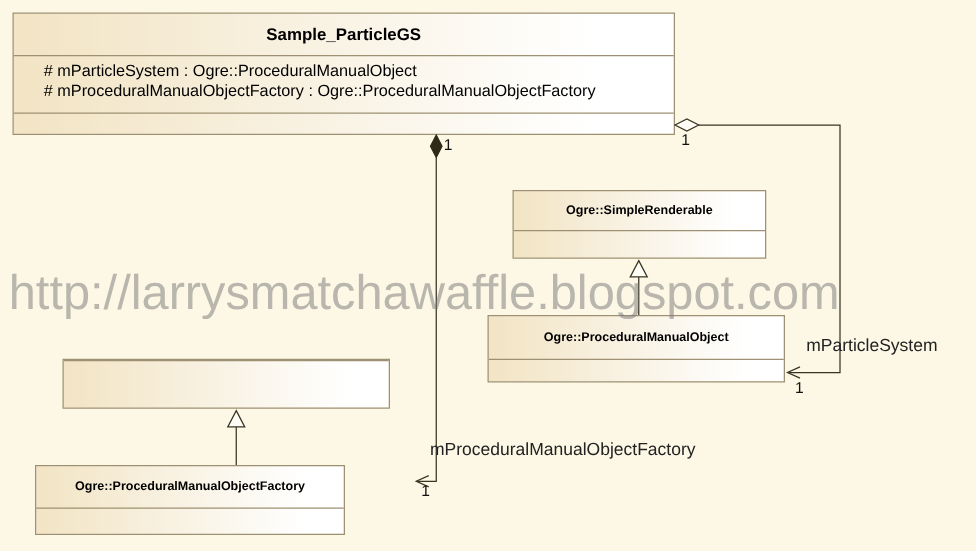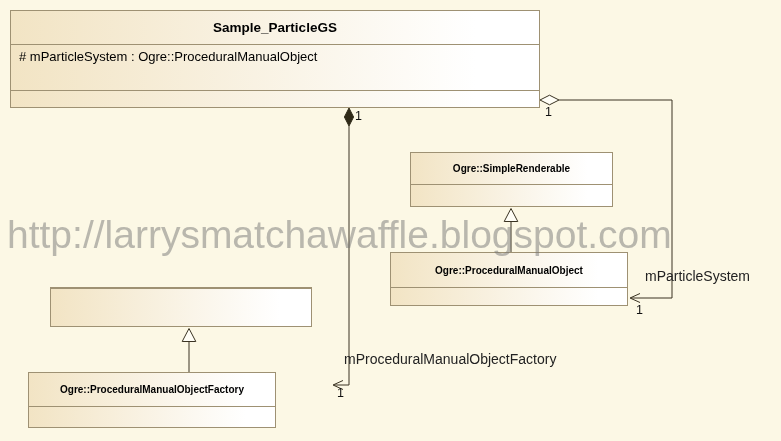--- a/index.html
+++ b/index.html
@@ -16,21 +16,21 @@
     z-index:1;
     justify-content:center;
   }
   .uml-header{
     box-sizing:border-box;display:flex;align-items:center;justify-content:center;
     font-weight:bold;font-size:10px;color:#000;flex:0 0 auto;
   }
   .uml-header.big{font-size:13.5px;}
   .uml-attrs{
     box-sizing:border-box;border-top:1px solid #9e9173;
-    padding:4px 0 0 8px;font-size:13px;color:#000;line-height:16px;flex:0 0 auto;
+    padding:4px 0 0 24px;font-size:13px;color:#000;line-height:16px;flex:0 0 auto;
     white-space:nowrap;
   }
   .uml-empty{
     box-sizing:border-box;border-top:1px solid #9e9173;flex:1 1 auto;
   }
   .connector-layer{position:absolute;left:0;top:0;z-index:2;}
   .edge-label{
     position:absolute;font-size:14px;color:#222;white-space:nowrap;z-index:2;
   }
   .mult-label{
@@ -44,20 +44,21 @@
 </style>
 </head>
 <body>
 
 <div class="stage">
 
   <div class="uml-class" style="left:10px;top:10px;width:530px;height:98px">
     <div class="uml-header big" style="height:33px">Sample_ParticleGS</div>
     <div class="uml-attrs" style="height:46px">
       <div># mParticleSystem : Ogre::ProceduralManualObject</div>
+      <div># mProceduralManualObjectFactory : Ogre::ProceduralManualObjectFactory</div>
     </div>
     <div class="uml-empty"></div>
   </div>
 
   <div class="uml-class" style="left:410px;top:152px;width:203px;height:55px">
     <div class="uml-header" style="height:31px">Ogre::SimpleRenderable</div>
     <div class="uml-empty"></div>
   </div>
 
   <div class="uml-class" style="left:390px;top:252px;width:238px;height:54px">

